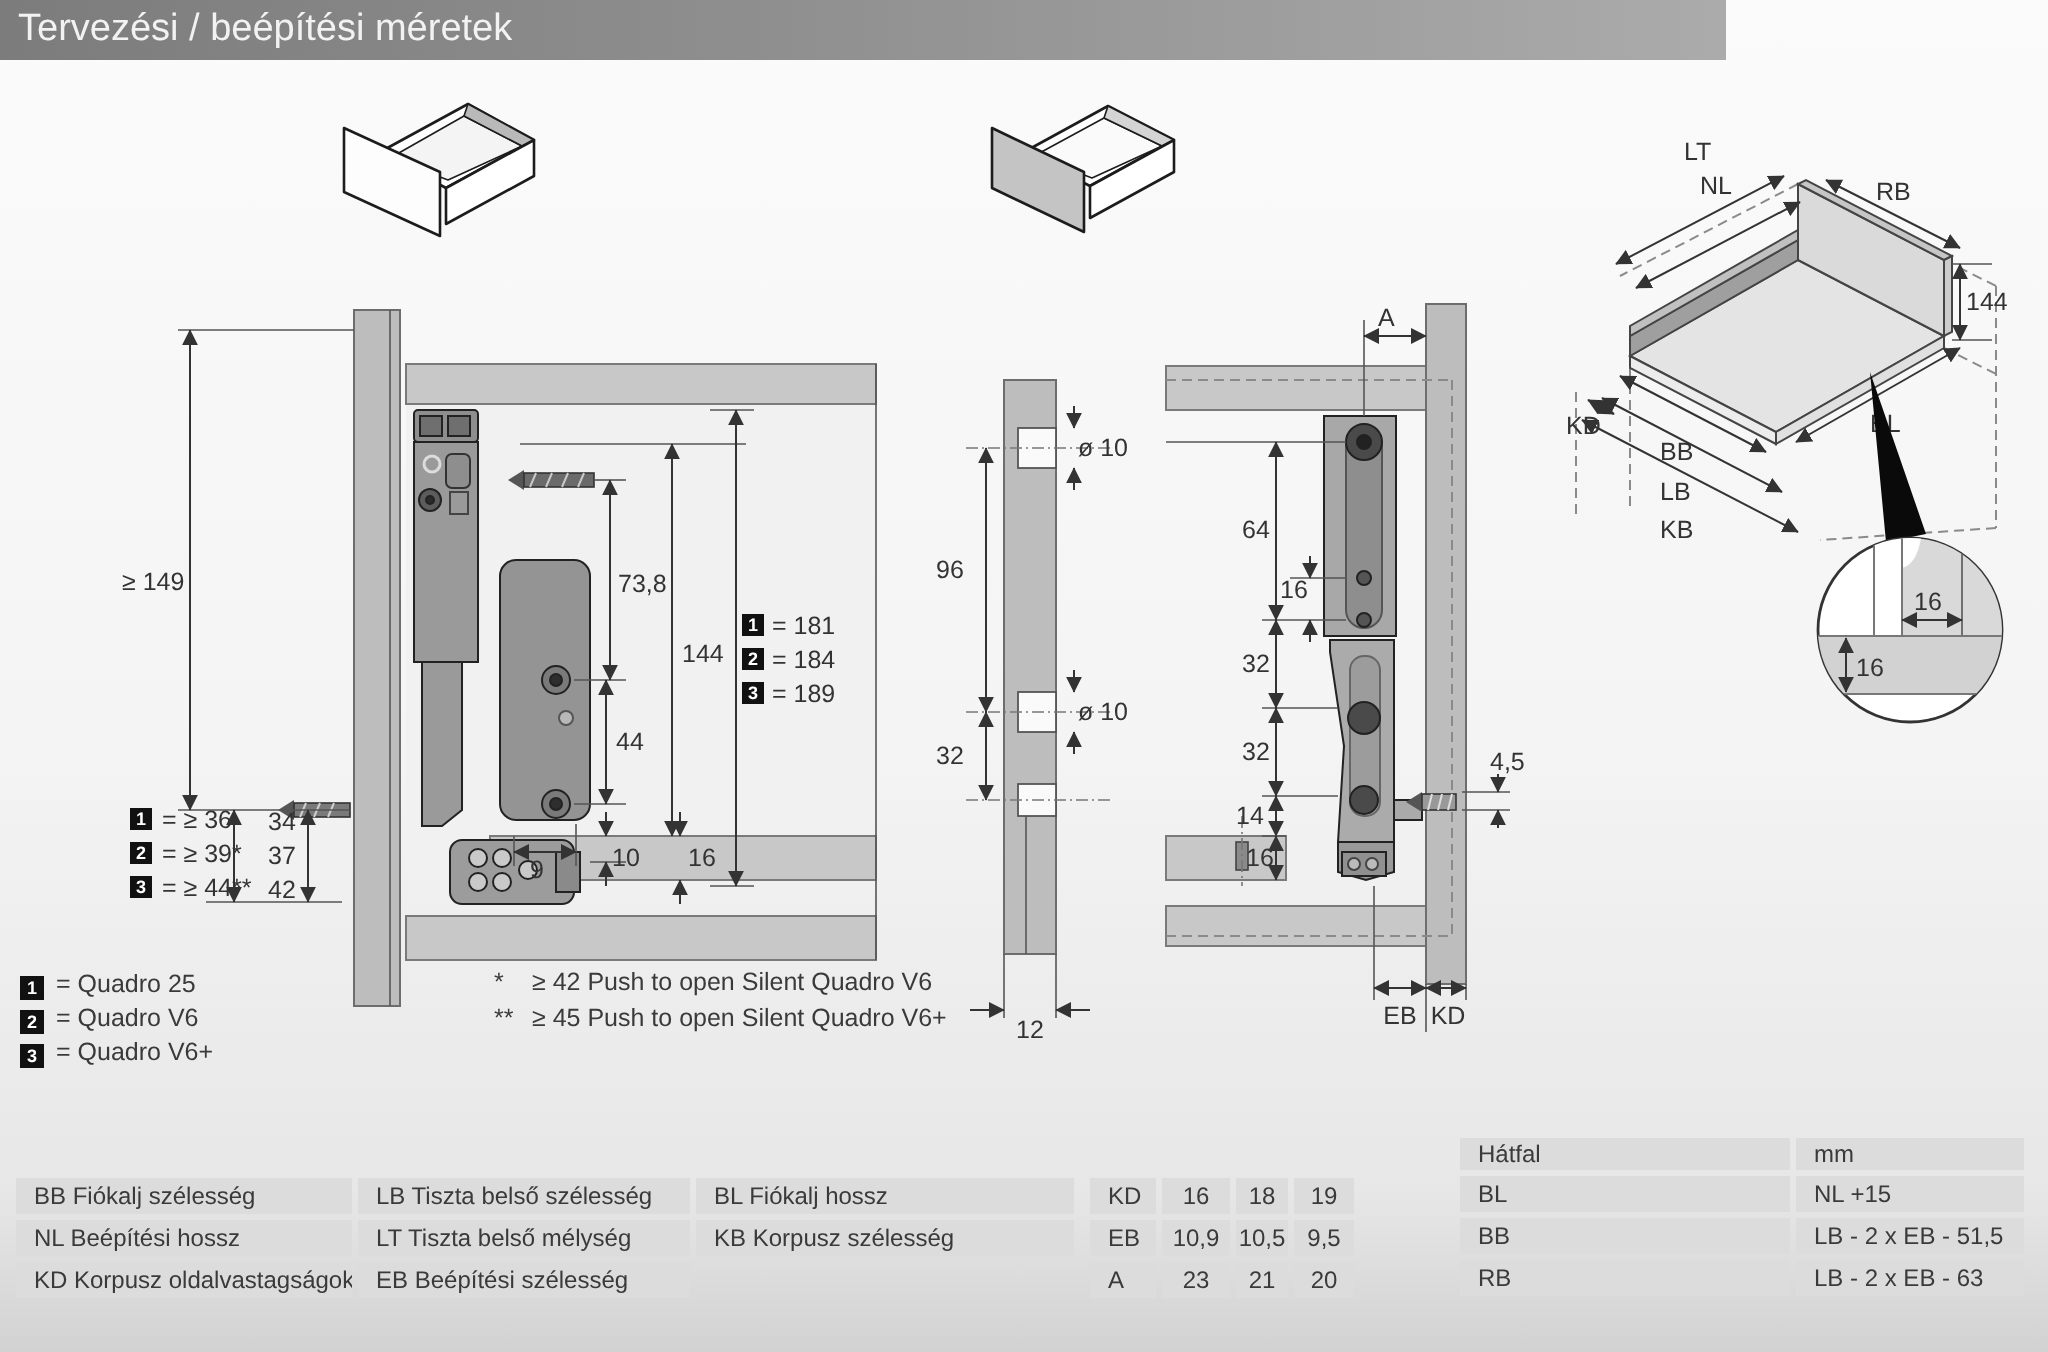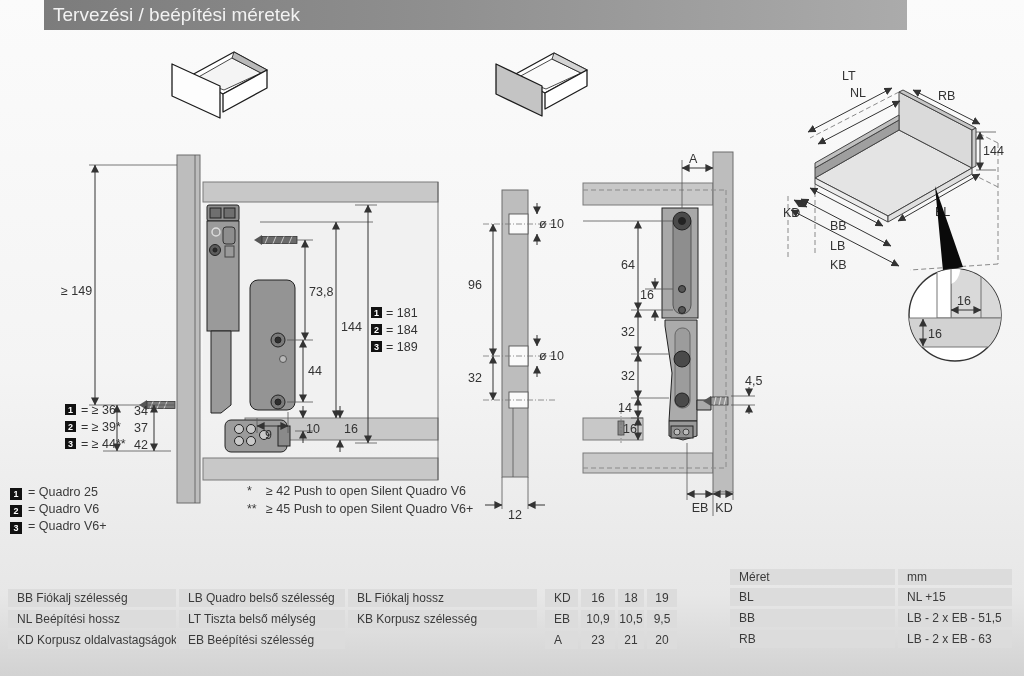--- a/index.html
+++ b/index.html
@@ -2,21 +2,21 @@
 <html><head>
 <meta charset="utf-8">
 <style>
   html,body{margin:0;padding:0;}
   body{
     width:1024px;height:676px;position:relative;overflow:hidden;
     font-family:"Liberation Sans",sans-serif;color:#3a3a3a;
     background:linear-gradient(180deg,#fbfbfb 0%,#f4f4f4 55%,#e7e7e7 88%,#d2d2d2 100%);
   }
   .titlebar{position:absolute;left:0;top:0;width:863px;height:30px;
-    background:linear-gradient(90deg,#7c7c7c 0%,#8f8f8f 45%,#ababab 100%);margin-left:44px;}
+    background:linear-gradient(90deg,#7c7c7c 0%,#8f8f8f 45%,#ababab 100%);}
   .titlebar span{display:inline-block;color:#f2f2f2;font-size:19px;line-height:30px;padding-left:9px;}
   svg.drawing{position:absolute;overflow:visible;}
   svg text{font-size:12.5px;fill:#333;}
   .dim{stroke:#333;stroke-width:1;fill:none;}
   .ext{stroke:#555;stroke-width:0.8;fill:none;}
   .dash{stroke:#8a8a8a;stroke-width:1;stroke-dasharray:5 3;fill:none;}
   .cl{stroke:#777;stroke-width:0.8;stroke-dasharray:6 2 1 2;fill:none;}
   .panel{fill:#bdbdbd;stroke:#6d6d6d;stroke-width:1;}
   .bar{fill:#c8c8c8;stroke:#7a7a7a;stroke-width:1;}
   .inter{fill:#f1f1f1;stroke:none;}
@@ -373,21 +373,21 @@
   <div class="fnrow">
     <span class="fmark">*</span><span>≥ 42 Push to open Silent Quadro V6</span>
   </div>
   <div class="fnrow">
     <span class="fmark">**</span><span>≥ 45 Push to open Silent Quadro V6+</span>
   </div>
 </div>
 
 <div class="tbl tbl-left">
   <div class="c">BB Fiókalj szélesség</div>
-  <div class="c">LB Quadro belső szélesség</div>
+  <div class="c">LB Tiszta belső szélesség</div>
   <div class="c">BL Fiókalj hossz</div>
   <div class="c">NL Beépítési hossz</div>
   <div class="c">LT Tiszta belső mélység</div>
   <div class="c">KB Korpusz szélesség</div>
   <div class="c">KD Korpusz oldalvastagságok</div>
   <div class="c">EB Beépítési szélesség</div>
 </div>
 
 <div class="tbl tbl-mid">
   <div class="c">KD</div>
@@ -398,21 +398,21 @@
   <div class="c num">10,9</div>
   <div class="c num">10,5</div>
   <div class="c num">9,5</div>
   <div class="c">A</div>
   <div class="c num">23</div>
   <div class="c num">21</div>
   <div class="c num">20</div>
 </div>
 
 <div class="tbl tbl-right">
-  <div class="c head">Méret</div>
+  <div class="c head">Hátfal</div>
   <div class="c head">mm</div>
   <div class="c">BL</div>
   <div class="c">NL +15</div>
   <div class="c">BB</div>
   <div class="c">LB - 2 x EB - 51,5</div>
   <div class="c">RB</div>
   <div class="c">LB - 2 x EB - 63</div>
 </div>
 
 </body></html>

